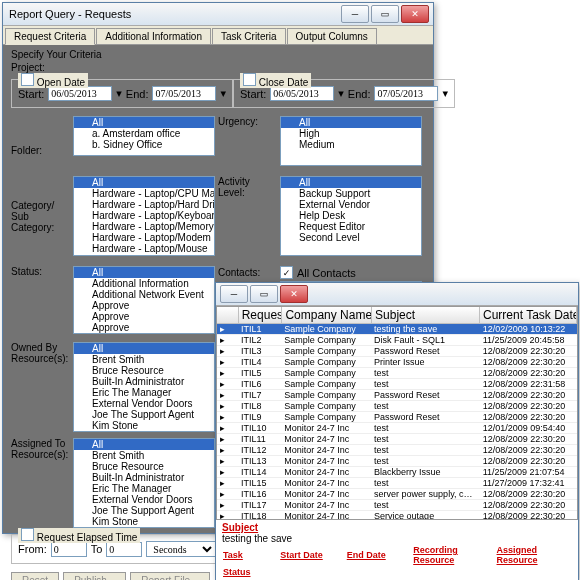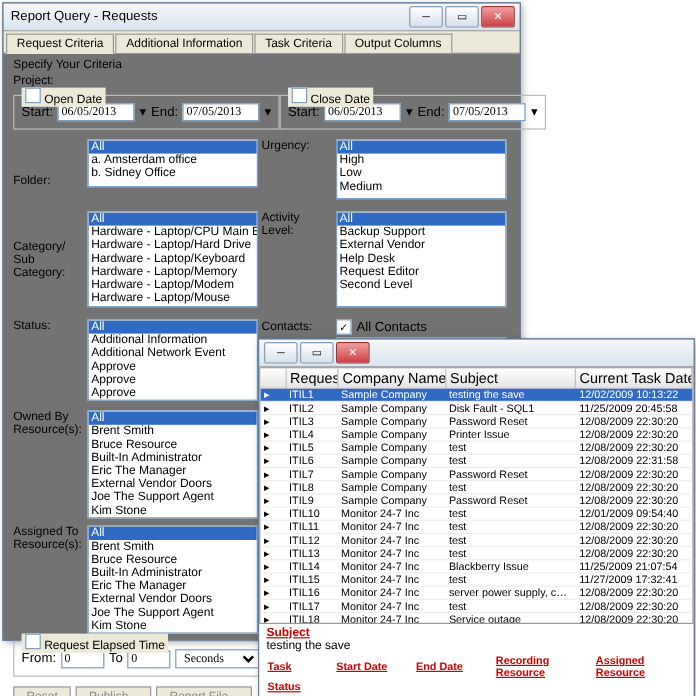--- a/index.html
+++ b/index.html
@@ -13,21 +13,21 @@
 .tab{padding:2px 8px;border:1px solid #999;border-bottom:none;background:#ece9d8;margin-right:1px;font-size:10px}
 .tab.active{background:#ece9d8;border-bottom:1px solid #ece9d8;margin-bottom:-1px}
 .body{padding:4px 8px;border-top:1px solid #999}
 .group{border:1px solid #bbb;padding:4px 6px;margin-top:4px;position:relative}
 .group-label{position:absolute;top:-7px;left:6px;background:#ece9d8;padding:0 3px;font-size:10px}
 .row{display:flex;align-items:center;gap:4px;margin:2px 0}
 .lbl{width:58px;font-size:10px}
 input[type=text],select{border:1px solid #7b9ebd;font:10px Tahoma;padding:1px 2px;background:#fff}
 select{height:16px}
 .listbox{border:1px solid #7b9ebd;background:#fff;font-size:10px;overflow:hidden}
-.listbox div{padding:0 2px;white-space:nowrap}
+.listbox div{padding:0 18px;white-space:nowrap}
 .listbox .sel{background:#316ac5;color:#fff}
 .chk{width:11px;height:11px;border:1px solid #7b9ebd;background:#fff;display:inline-flex;align-items:center;justify-content:center;font-size:9px}
 .cols{display:flex;gap:0}
 .col{flex:1}
 .btnbar{display:flex;gap:4px;padding:4px 8px}
 .btn{border:1px solid #999;background:#ece9d8;padding:2px 10px;font-size:10px;color:#888}
 .win2{left:215px;top:282px;width:362px;height:296px}
 .grid{background:#fff;border:1px solid #999;overflow:hidden}
 .ghead{display:flex;background:linear-gradient(#fff,#e4e4e4);border-bottom:1px solid #c0c0c0;font-size:12px}
 .ghead span{padding:1px 3px;border-right:1px solid #c0c0c0;overflow:hidden;white-space:nowrap}
@@ -104,21 +104,20 @@
       <div>b. Sidney Office</div>
      </div>
     </div>
    </div>
    <div class="col">
     <div class="row" style="align-items:flex-start">
      <span class="lbl">Urgency:</span>
      <div class="listbox" style="width:140px;height:48px">
       <div class="sel">All</div>
       <div>High</div>
-      <div>Low</div>
       <div>Medium</div>
      </div>
     </div>
    </div>
   </div>
 
   <div class="cols" style="margin-top:6px">
    <div class="col">
     <div class="row" style="align-items:center">
      <span class="lbl" style="white-space:pre-line">Category/

